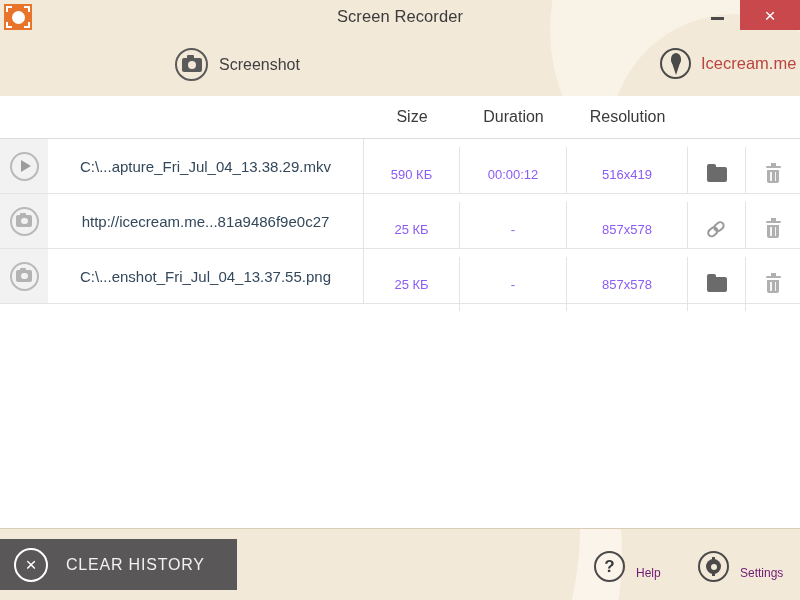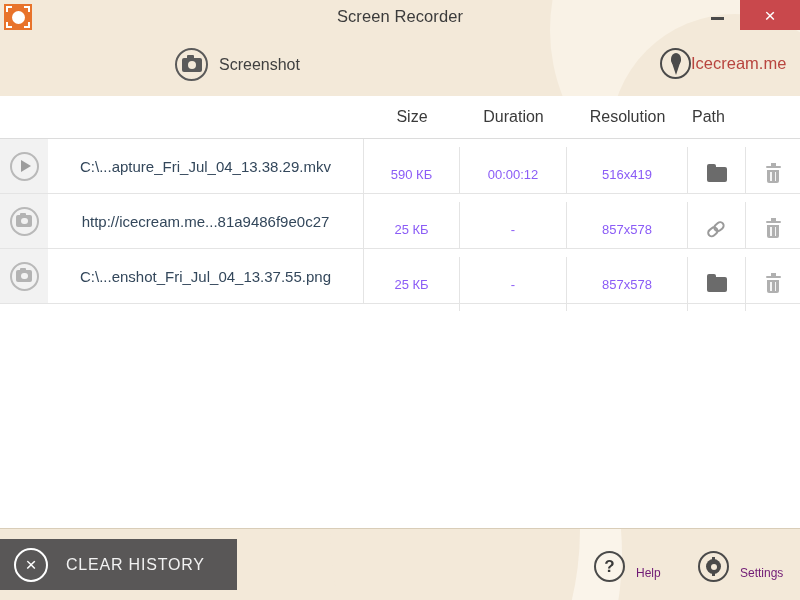--- a/index.html
+++ b/index.html
@@ -165,20 +165,21 @@
     border-radius: 50%;
     background: #f3e9d9;
   }
 
   .brand {
     position: absolute;
     top: 48px;
     left: 660px;
     display: flex;
     align-items: center;
+    gap: 10px;
     justify-content: space-between;
   }
   .brand .label {
     font-size: 16.5px;
     color: #b8453f;
     white-space: nowrap;
   }
   .cone {
     position: relative;
     width: 14px; height: 22px;
@@ -521,21 +522,20 @@
         </span>
       </span>
       <span class="label">Icecream.me</span>
     </div>
   </div>
 
   <div class="thead">
     <div class="th" style="left:364px; width:96px;">Size</div>
     <div class="th" style="left:460px; width:107px;">Duration</div>
     <div class="th" style="left:567px; width:121px;">Resolution</div>
-    <div class="th" style="left:692px; width:54px; text-align:left;">Path</div>
   </div>
 
   <div class="rows">
 
     <div class="row">
       <div class="cell-icon">
         <span class="circ-sm">
           <span class="play-tri"></span>
         </span>
       </div>

